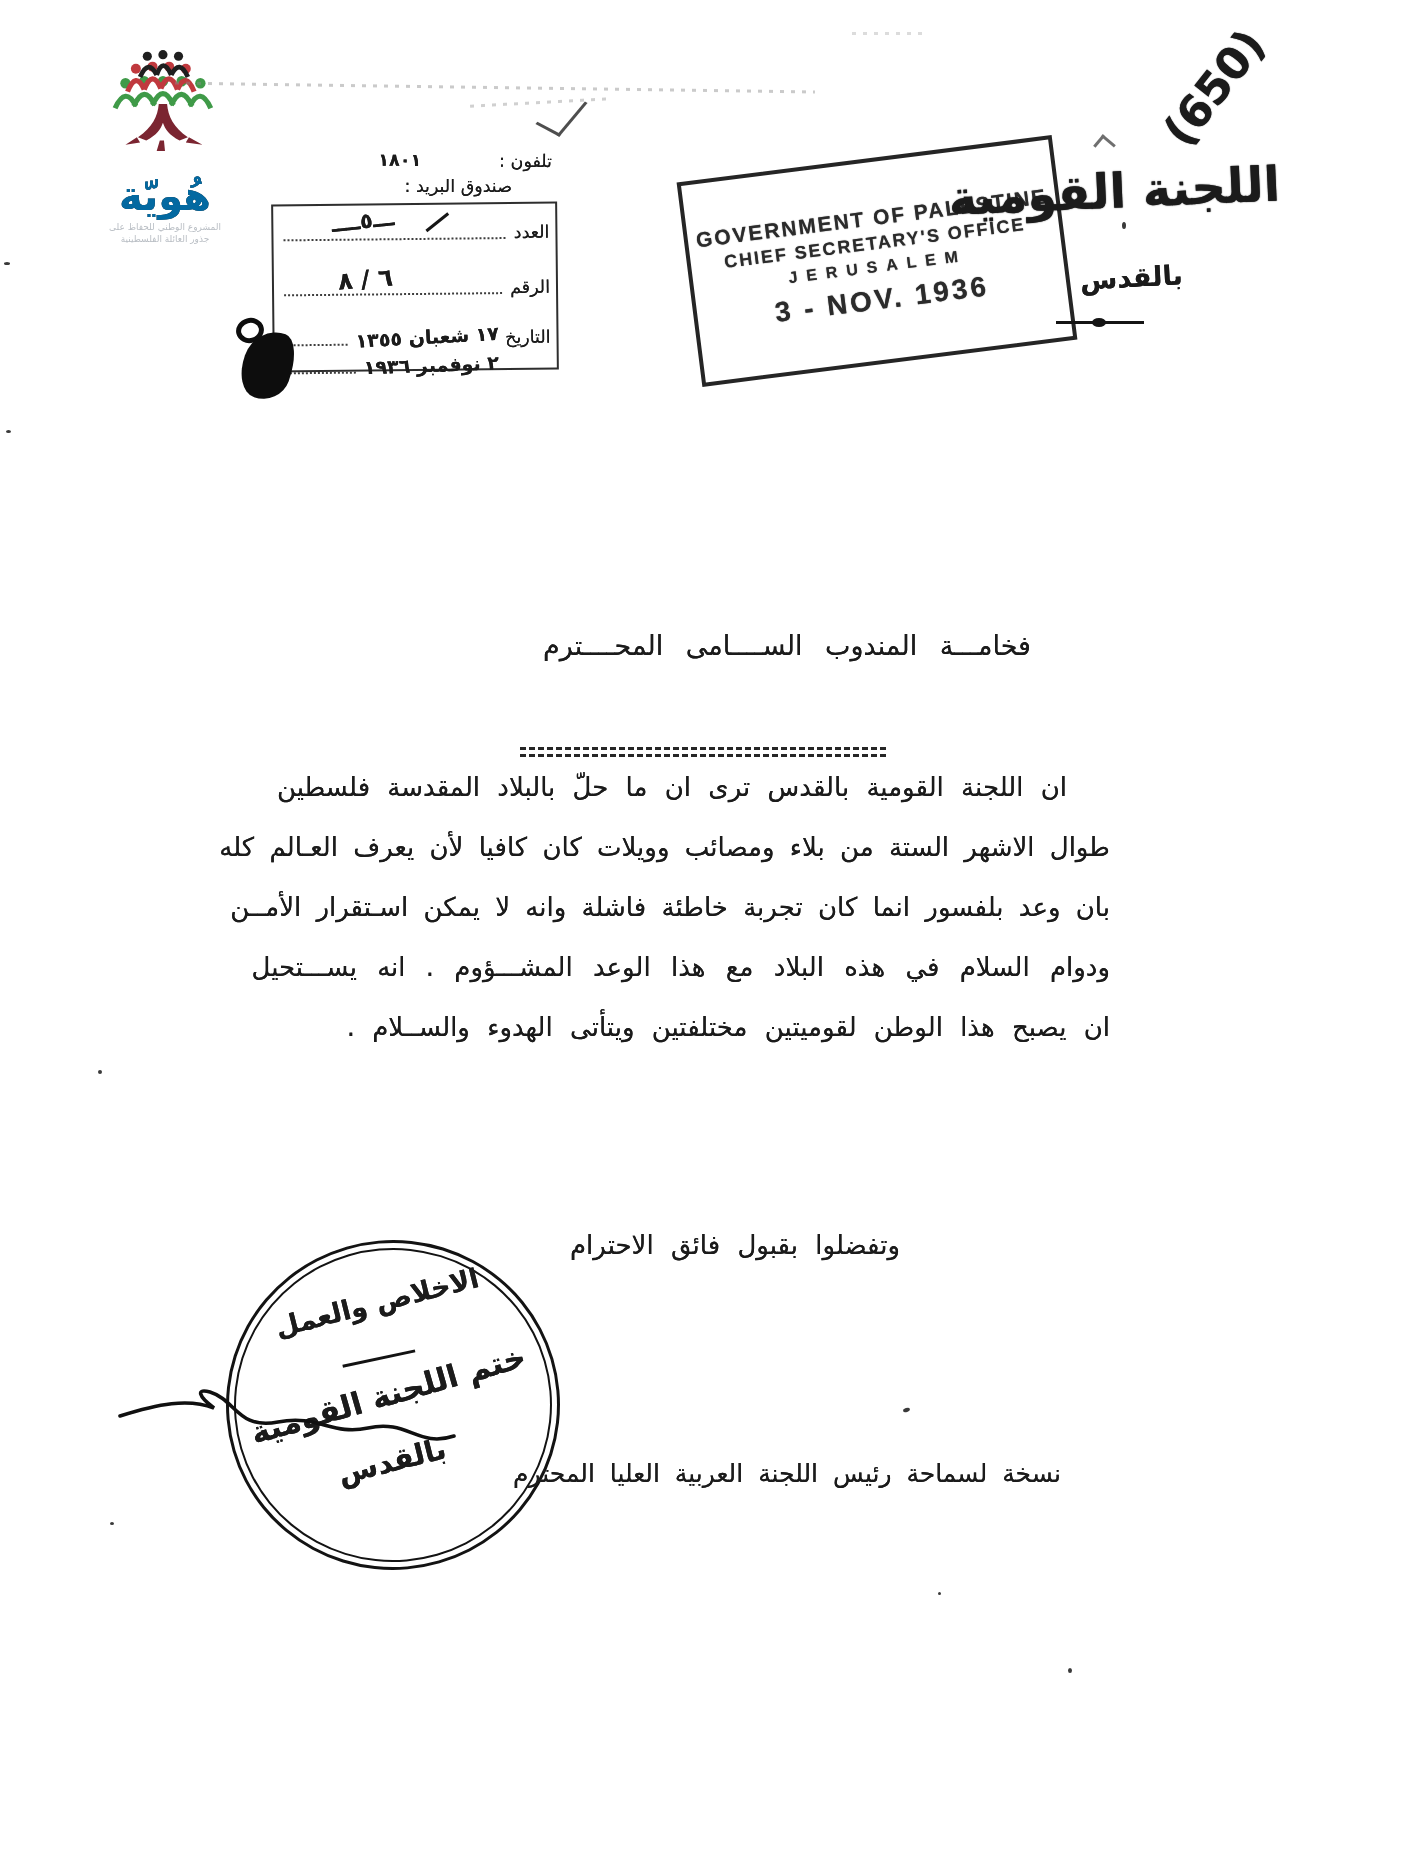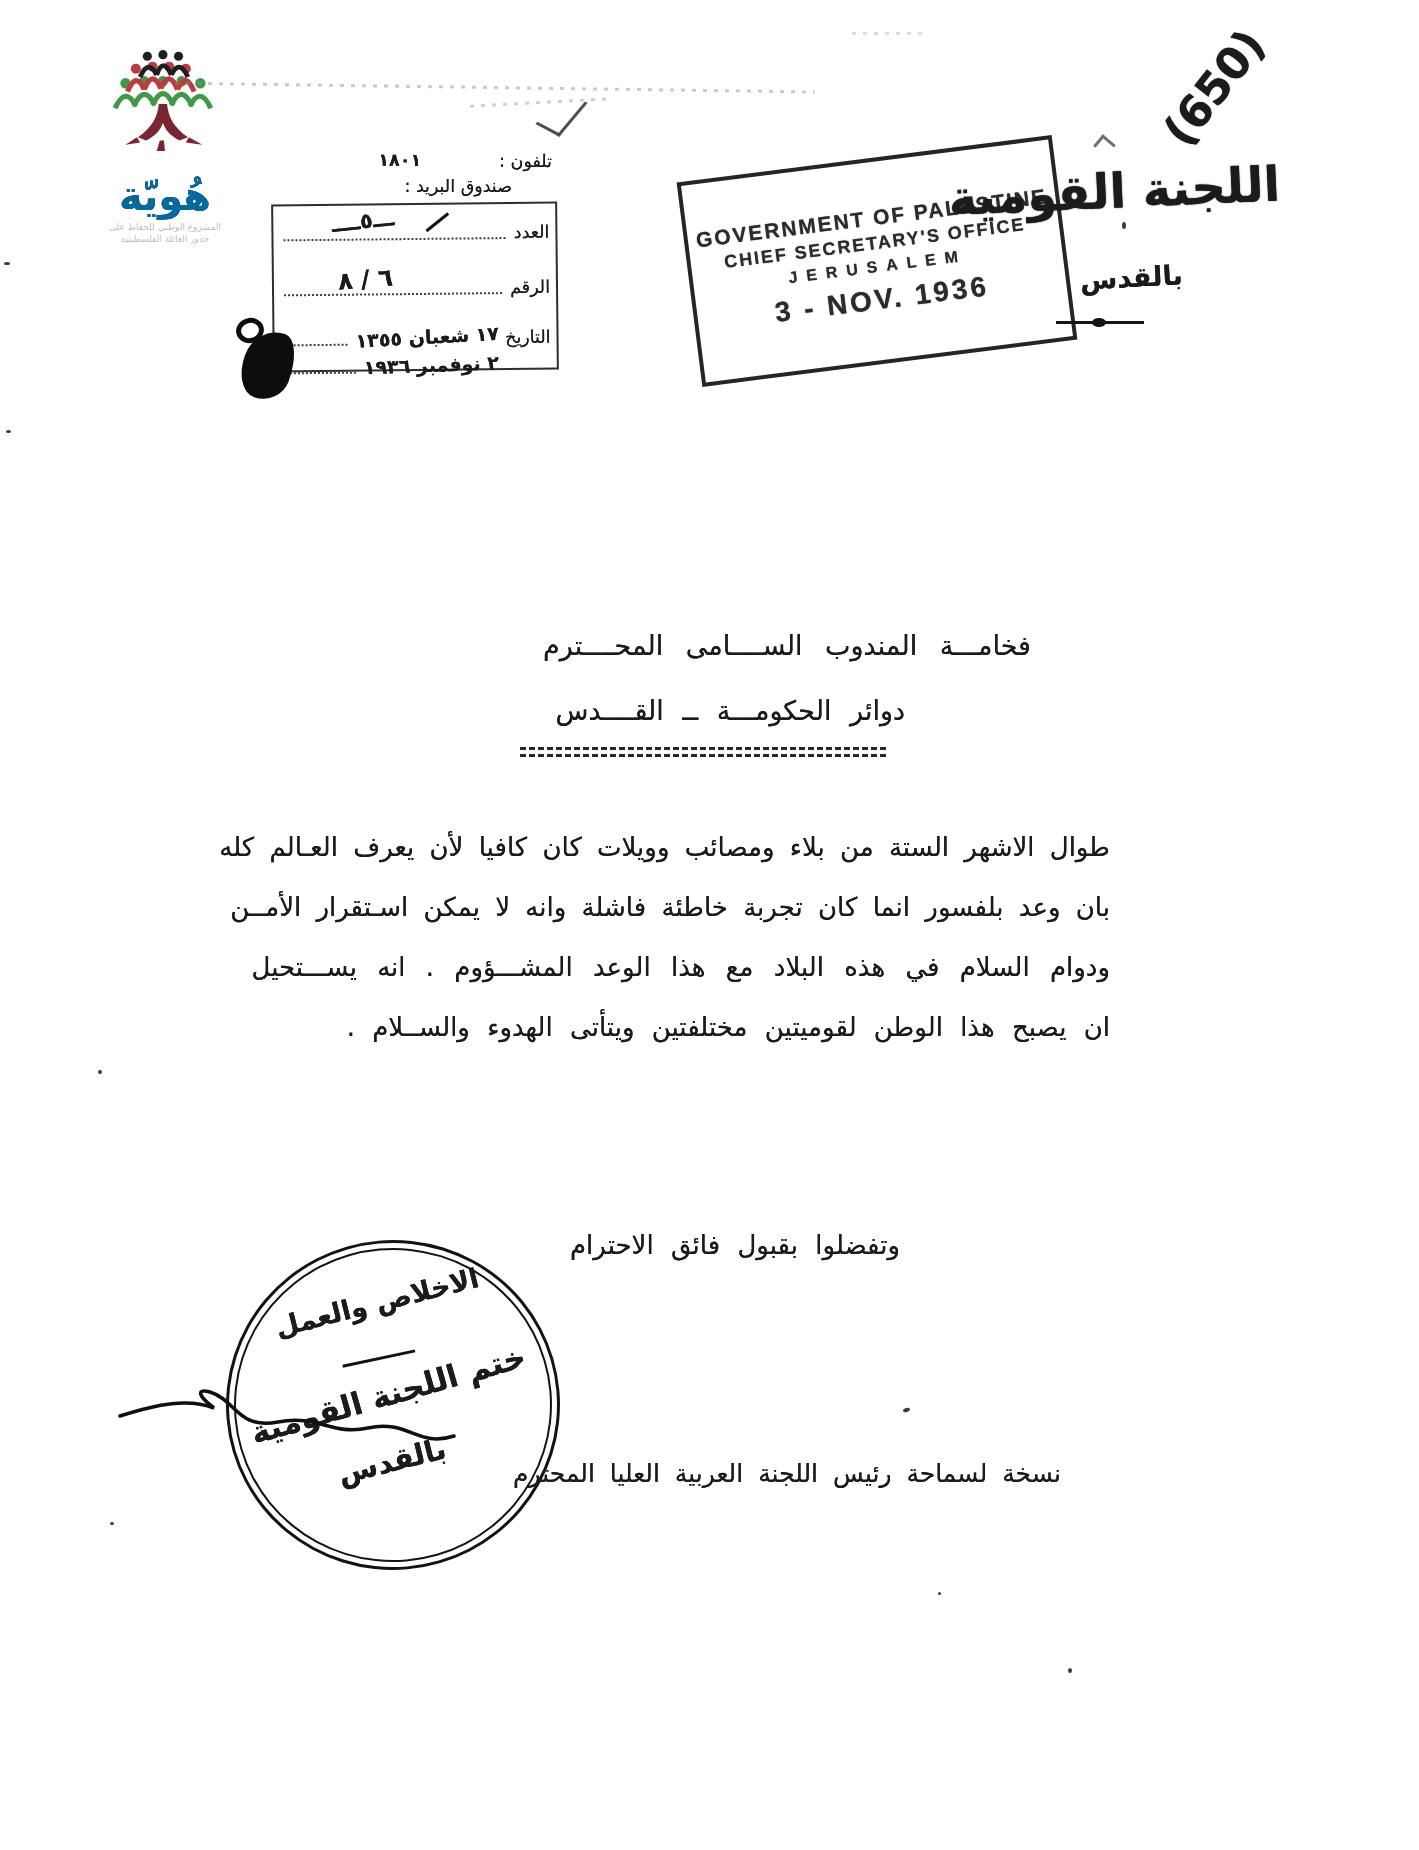--- a/index.html
+++ b/index.html
@@ -200,23 +200,23 @@
   </div>
 
   <div class="abs filing-number">(650)</div>
   <div class="abs org-name rtl nowrap">اللجنة القومية</div>
   <div class="abs org-place rtl nowrap ink">بالقدس</div>
   <div class="abs heading-underline">
       <span class="blob"></span>
     </div>
 
   <div class="abs rtl nowrap ink salut1">فخامـــة المندوب الســــامى المحــــترم</div>
-  <div class="abs rtl nowrap ink salut2">دوائر الحكومـــة ــ القــــدس</div>
   <div class="abs salut-sep"></div>
 
+  <div class="abs rtl nowrap ink bodyline indent sp9" style="top:772px">ان اللجنة القومية بالقدس ترى ان ما حلّ بالبلاد المقدسة فلسطين</div>
   <div class="abs rtl nowrap ink bodyline" style="top:832px">طوال الاشهر الستة من بلاء ومصائب وويلات كان كافيا لأن يعرف العـالم كله</div>
   <div class="abs rtl nowrap ink bodyline" style="top:892px">بان وعد بلفسور انما كان تجربة خاطئة فاشلة وانه لا يمكن اسـتقرار الأمــن</div>
   <div class="abs rtl nowrap ink bodyline sp12" style="top:952px">ودوام السلام في هذه البلاد مع هذا الوعد المشـــؤوم . انه يســـتحيل</div>
   <div class="abs rtl nowrap ink bodyline sp9" style="top:1012px">ان يصبح هذا الوطن لقوميتين مختلفتين ويتأتى الهدوء والســلام .</div>
 
 
   <div class="abs rtl nowrap ink closing">وتفضلوا بقبول فائق الاحترام</div>
 
   <div class="abs seal rtl">
     <div class="seal-ring-outer"></div>

